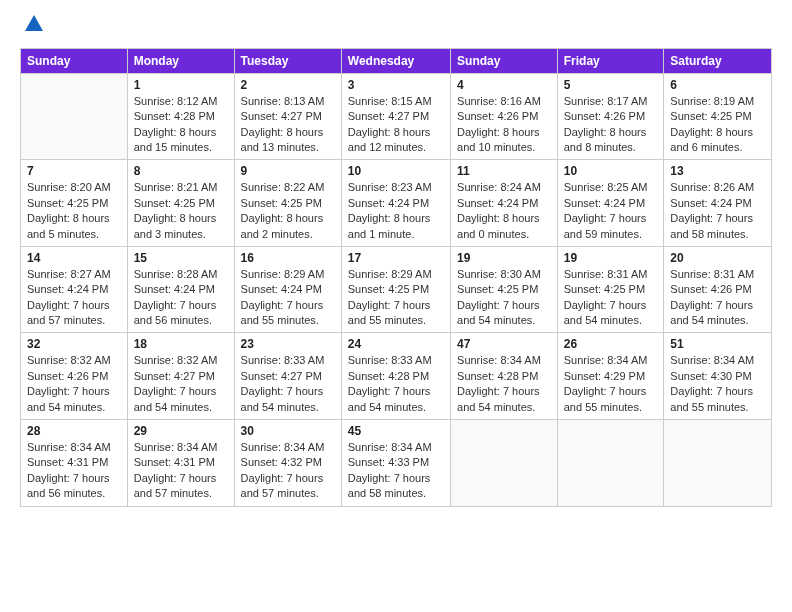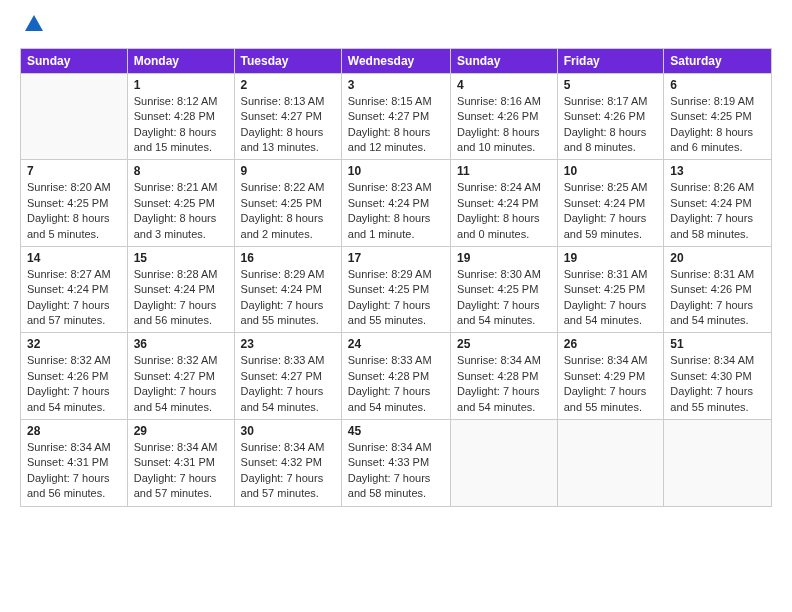--- a/index.html
+++ b/index.html
@@ -210,33 +210,33 @@
             <span class="day-num">20</span>
             <div class="cell-info">Sunrise: 8:31 AM<br>Sunset: 4:26 PM<br>Daylight: 7 hours<br>and 54 minutes.</div>
           </td>
         </tr>
         <tr>
           <td>
             <span class="day-num">32</span>
             <div class="cell-info">Sunrise: 8:32 AM<br>Sunset: 4:26 PM<br>Daylight: 7 hours<br>and 54 minutes.</div>
           </td>
           <td>
-            <span class="day-num">36</span>
+            <span class="day-num">18</span>
             <div class="cell-info">Sunrise: 8:32 AM<br>Sunset: 4:27 PM<br>Daylight: 7 hours<br>and 54 minutes.</div>
           </td>
           <td>
             <span class="day-num">23</span>
             <div class="cell-info">Sunrise: 8:33 AM<br>Sunset: 4:27 PM<br>Daylight: 7 hours<br>and 54 minutes.</div>
           </td>
           <td>
             <span class="day-num">24</span>
             <div class="cell-info">Sunrise: 8:33 AM<br>Sunset: 4:28 PM<br>Daylight: 7 hours<br>and 54 minutes.</div>
           </td>
           <td>
-            <span class="day-num">25</span>
+            <span class="day-num">47</span>
             <div class="cell-info">Sunrise: 8:34 AM<br>Sunset: 4:28 PM<br>Daylight: 7 hours<br>and 54 minutes.</div>
           </td>
           <td>
             <span class="day-num">26</span>
             <div class="cell-info">Sunrise: 8:34 AM<br>Sunset: 4:29 PM<br>Daylight: 7 hours<br>and 55 minutes.</div>
           </td>
           <td>
             <span class="day-num">51</span>
             <div class="cell-info">Sunrise: 8:34 AM<br>Sunset: 4:30 PM<br>Daylight: 7 hours<br>and 55 minutes.</div>
           </td>

